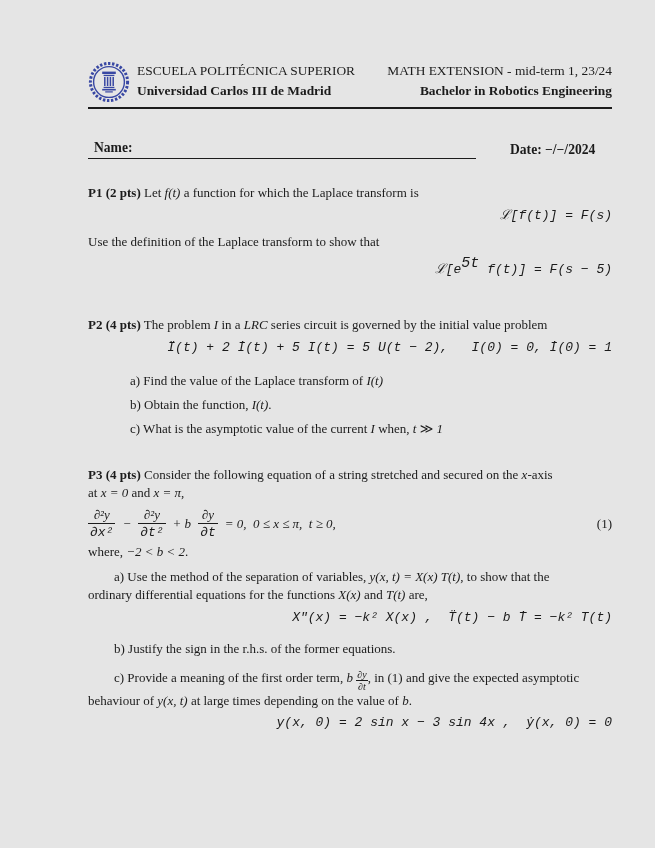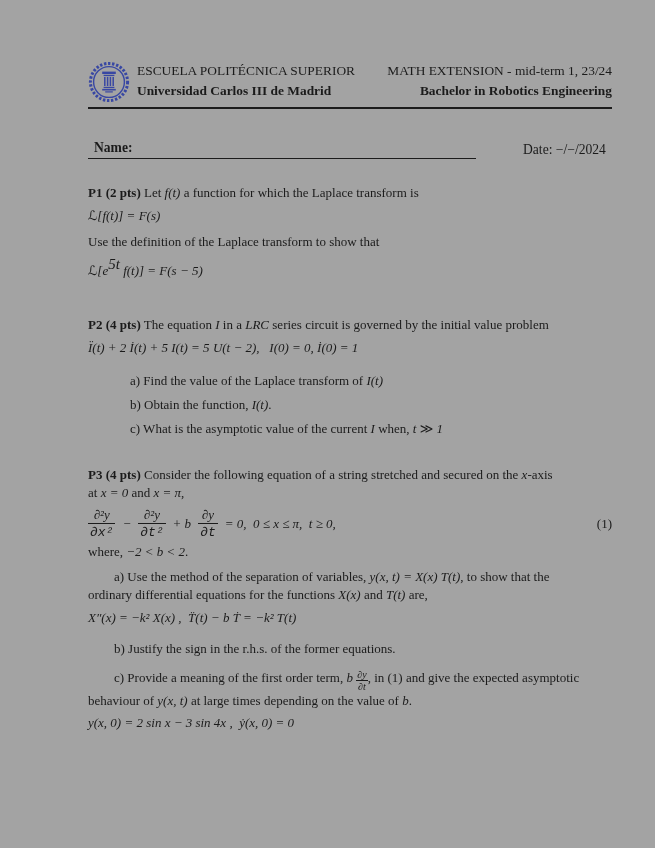--- a/index.html
+++ b/index.html
@@ -1,44 +1,44 @@
 <!DOCTYPE html>
 <html><head>
 <meta charset="utf-8">
 <style>
   * { box-sizing: border-box; margin: 0; padding: 0; }
   html, body { background: #ffffff; }
   .page {
     position: relative;
     width: 655px; height: 848px;
-    background: #a3a3a3;
+    background: #e5e5e5;
     color: #1b1b1b;
     font-family: "Liberation Serif", "DejaVu Serif", "DejaVu Sans", serif;
     font-size: 13px;
     overflow: hidden;
   }
   .content { position: absolute; left: 88px; top: 0; width: 524px; }
   .b { font-weight: bold; }
   .m { font-style: italic; }
 
   
   .hdr { position: absolute; top: 61px; left: 0; width: 100%; display: flex; align-items: flex-start; }
   .logo { width: 42px; height: 42px; flex: 0 0 42px; margin-top: 0px; }
   .hdr-left { margin-left: 7px; line-height: 20px; font-size: 13.4px; }
   .hdr-right { margin-left: auto; text-align: right; line-height: 20px; font-size: 13.4px; }
   .rule { position: absolute; top: 107px; left: 0; width: 100%; border-top: 2px solid #1c1c1c; }
 
   
   .name-row { position: absolute; top: 140px; left: 0; width: 100%; display: flex; align-items: center; font-size: 13.6px; gap: 24px; }
   .name-line { width: 388px; border-bottom: 1.4px solid #1c1c1c; padding: 0 0 2px 6px; font-weight: bold; }
-  .date { margin-left: 23px; font-weight: normal; }
+  .date { margin-left: 10px; font-weight: bold; }
 
   
   .line { white-space: nowrap; line-height: 18px; }
-  .eq { display: block; text-align: left; font-style: italic; white-space: pre; line-height: 18px; }
+  .eq { display: block; text-align: right; font-style: italic; white-space: pre; line-height: 18px; font-family: Liberation Mono, monospace; }
   sup { font-size: 15px; position: relative; top: -1px; }
   .scr { font-style: italic; }
 
   
   .p1 { position: absolute; top: 184px; left: 0; width: 100%; }
   .p1 .eq1 { margin: 5px 0 8px; }
   .p1 .eq2 { margin: 5px 0 0; }
   .p2 { position: absolute; top: 316px; left: 0; width: 100%; }
   .p2 .eq { margin: 5px 0 0; }
   .p2 .item { padding-left: 42px; margin-top: 6px; }
@@ -113,21 +113,21 @@
         <span>Let </span><i class="m">f(t)</i><span> a function for which the Laplace transform is</span>
       </div>
       <div class="eq eq1"><span>ℒ[f(t)] = F(s)</span></div>
       <div class="line">Use the definition of the Laplace transform to show that</div>
       <div class="eq eq2"><span>ℒ[e</span><sup>5t</sup><span> f(t)] = F(s − 5)</span></div>
     </div>
 
     <div class="p2">
       <div class="line">
         <span class="b">P2 (4 pts)</span>
-        <span>The equation </span><i class="m">I</i><span> in a </span><i class="m">LRC</i><span> series circuit is governed by the initial value problem</span>
+        <span>The problem </span><i class="m">I</i><span> in a </span><i class="m">LRC</i><span> series circuit is governed by the initial value problem</span>
       </div>
       <div class="eq"><span>Ï(t) + 2 İ(t) + 5 I(t) = 5 </span><span class="scr">U</span><span>(t − 2),   I(0) = 0, İ(0) = 1</span></div>
       <div class="line item"><span>a) Find the value of the Laplace transform of </span><i class="m">I(t)</i></div>
       <div class="line item"><span>b) Obtain the function, </span><i class="m">I(t)</i><span>.</span></div>
       <div class="line item"><span>c) What is the asymptotic value of the current </span><i class="m">I</i><span> when, </span><i class="m">t ≫ 1</i></div>
     </div>
 
     <div class="p3">
       <div class="line">
         <span class="b">P3 (4 pts)</span>

